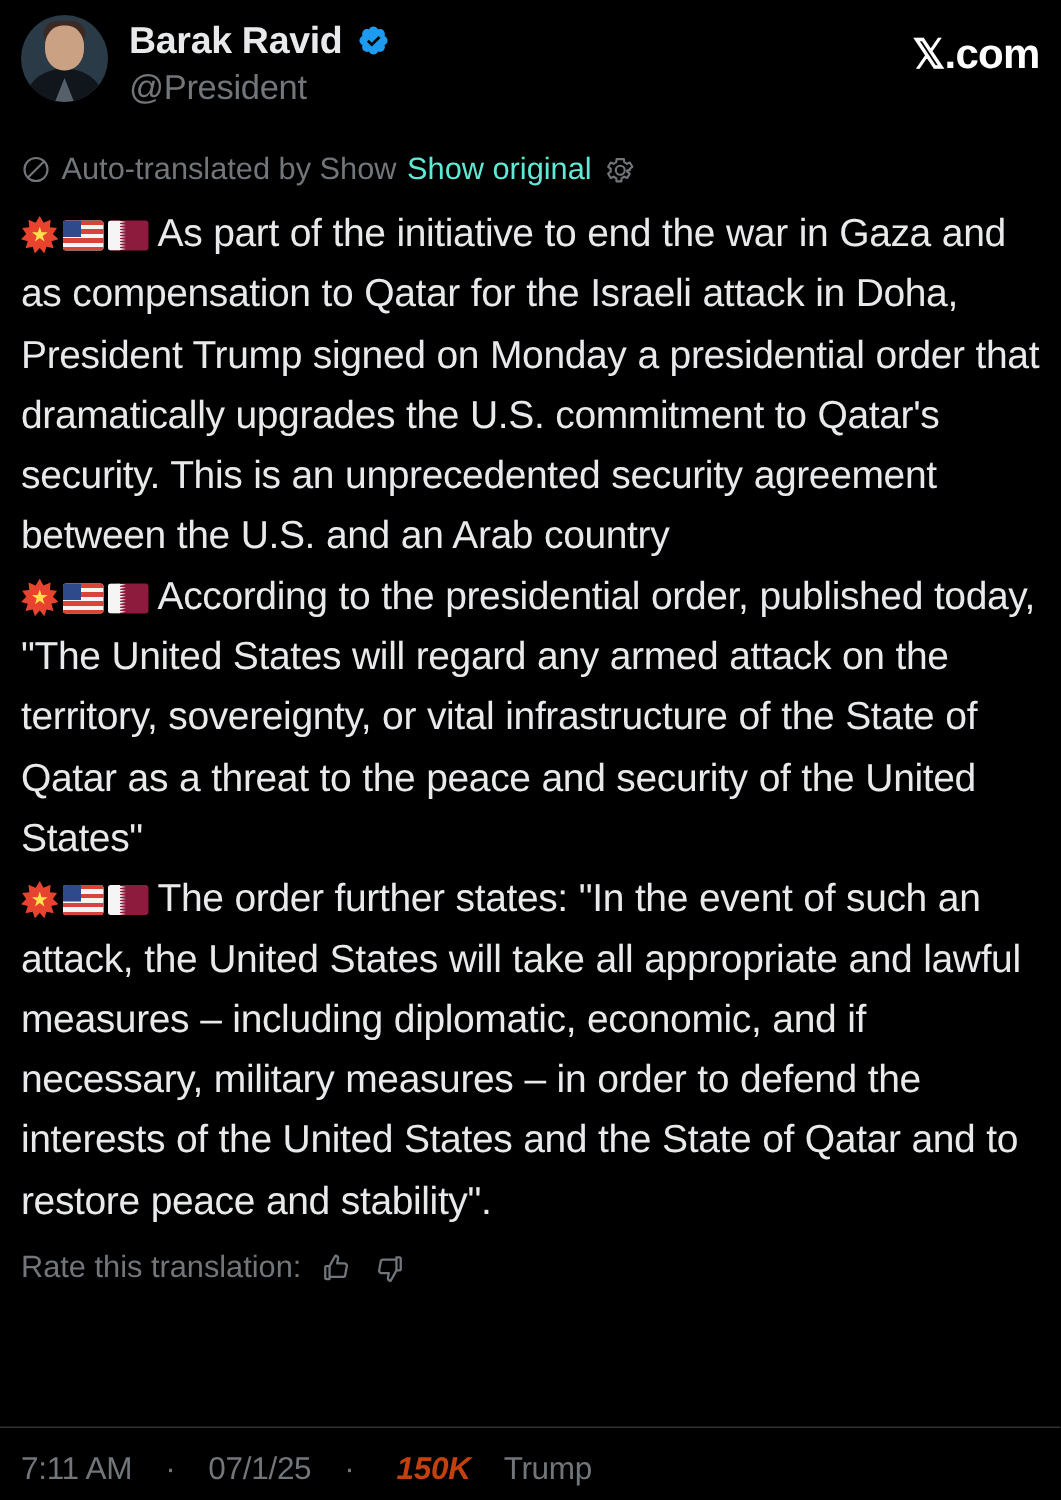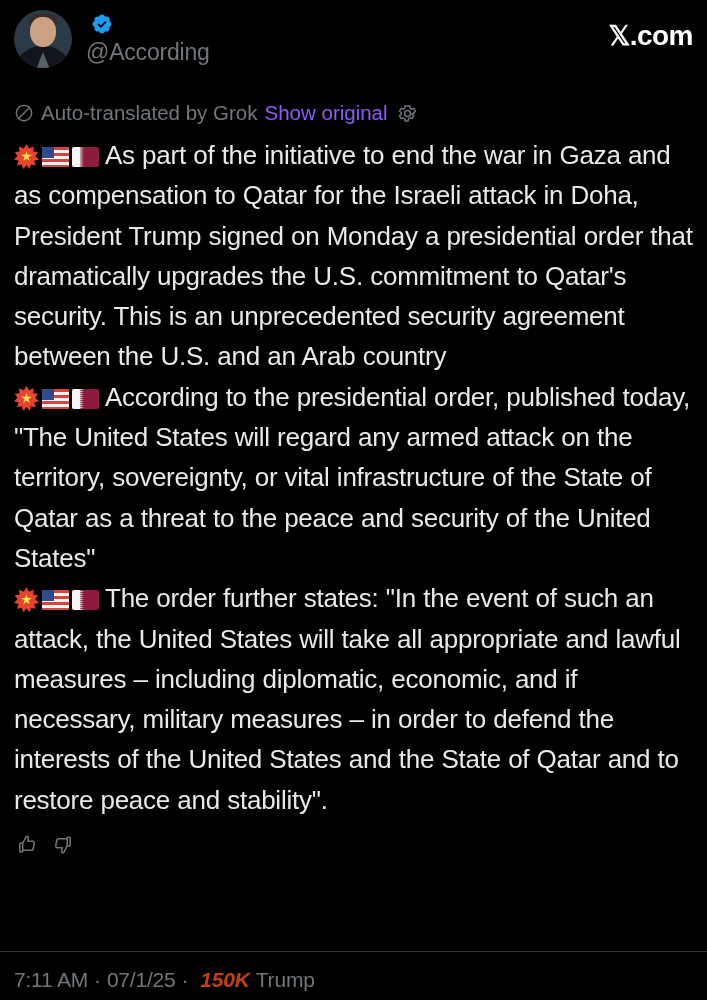--- a/index.html
+++ b/index.html
@@ -129,21 +129,21 @@
     font-size: 20.5px;
     color: #71767b;
     height: 30px;
   }
   .translate-bar .grok-icon {
     width: 20px;
     height: 20px;
     flex: 0 0 20px;
   }
   .translate-bar .show-original {
-    color: #8b5cf6;
+    color: #5eead4;
   }
   .translate-bar .gear-icon {
     width: 21px;
     height: 21px;
     flex: 0 0 21px;
     margin-left: 2px;
   }
   
   .body-text {
     font-size: 26px;
@@ -250,21 +250,21 @@
   }
   .footer {
     position: absolute;
     left: 14px;
     bottom: 8px;
     font-size: 21px;
     color: #71767b;
     letter-spacing: -0.2px;
     display: flex;
     align-items: baseline;
-    gap: 0px;
+    gap: 16px;
   }
   .footer .views-count {
     color: #c2410c;
     font-weight: bold;
     margin-left: 6px;
     font-style: italic;
   }
   .footer .views-label {
     margin-left: 6px;
   }
@@ -277,64 +277,66 @@
   <div class="header">
     <div class="avatar">
       <div class="body"></div>
       <div class="hair"></div>
       <div class="face"></div>
       <div class="shirt"></div>
     </div>
 
     <div class="names">
       <div>
+        <span class="displayname">Barak Ravid</span>
         <span class="verified">
           <svg viewBox="0 0 24 24" width="22" height="22" aria-hidden="true">
             <path fill="#1d9bf0" d="M22.25 12c0-1.43-.88-2.67-2.19-3.34.46-1.39.2-2.9-.81-3.91s-2.52-1.27-3.91-.81C14.67 2.63 13.43 1.75 12 1.75s-2.67.88-3.34 2.19c-1.39-.46-2.9-.2-3.91.81s-1.27 2.52-.81 3.91C2.63 9.33 1.75 10.57 1.75 12s.88 2.67 2.19 3.34c-.46 1.39-.2 2.9.81 3.91s2.52 1.27 3.91.81c.67 1.31 1.91 2.19 3.34 2.19s2.67-.88 3.34-2.19c1.39.46 2.9.2 3.91-.81s1.27-2.52.81-3.91c1.31-.67 2.19-1.91 2.19-3.34z"></path>
             <path fill="#000000" d="M10.76 16.43l-3.6-3.6 1.42-1.42 2.18 2.18 4.89-4.89 1.42 1.42-6.31 6.31z"></path>
           </svg>
         </span>
       </div>
-      <div class="handle">@According</div>
+      <div class="handle">@President</div>
     </div>
 
     <div class="brand">
       <span class="x-glyph">𝕏</span>
         <span>.com</span>
     </div>
   </div>
 
   <div class="translate-bar">
     <span class="grok-icon">
       <svg viewBox="0 0 24 24" width="20" height="20" aria-hidden="true">
         <circle cx="12" cy="12" r="9.2" fill="none" stroke="#71767b" stroke-width="1.7"></circle>
         <line x1="5.6" y1="18.4" x2="18.4" y2="5.6" stroke="#71767b" stroke-width="1.7"></line>
       </svg>
     </span>
-    <span>Auto-translated by Grok</span>
+    <span>Auto-translated by Show</span>
     <span class="show-original">Show original</span>
     <span class="gear-icon">
       <svg viewBox="0 0 24 24" width="21" height="21" aria-hidden="true">
         <path fill="none" stroke="#71767b" stroke-width="1.6" d="M12 8.6a3.4 3.4 0 1 0 0 6.8 3.4 3.4 0 0 0 0-6.8z"></path>
         <path fill="none" stroke="#71767b" stroke-width="1.6" stroke-linejoin="round" d="M19.3 12a7.4 7.4 0 0 0-.1-1.1l2-1.5-1.9-3.3-2.3 1a7.4 7.4 0 0 0-1.9-1.1l-.3-2.5H9.2l-.3 2.5a7.4 7.4 0 0 0-1.9 1.1l-2.3-1-1.9 3.3 2 1.5a7.4 7.4 0 0 0 0 2.2l-2 1.5 1.9 3.3 2.3-1a7.4 7.4 0 0 0 1.9 1.1l.3 2.5h3.6l.3-2.5a7.4 7.4 0 0 0 1.9-1.1l2.3 1 1.9-3.3-2-1.5c.06-.36.1-.73.1-1.1z"></path>
       </svg>
     </span>
   </div>
 
   <div class="body-text">
 
     <div class="para"><span class="flags"><span class="ico ico-star"><span class="burst"></span><span class="inner"></span></span><span class="ico ico-us"><span class="stripes"></span><span class="canton"></span></span><span class="ico ico-qa"><span class="left"></span><span class="zig"></span></span></span><span>As part of the initiative to end the war in Gaza and as compensation to Qatar for the Israeli attack in Doha, President Trump signed on Monday a presidential order that dramatically upgrades the U.S. commitment to Qatar's security. This is an unprecedented security agreement between the U.S. and an Arab country</span></div>
 
     <div class="para"><span class="flags"><span class="ico ico-star"><span class="burst"></span><span class="inner"></span></span><span class="ico ico-us"><span class="stripes"></span><span class="canton"></span></span><span class="ico ico-qa"><span class="left"></span><span class="zig"></span></span></span><span>According to the presidential order, published today, "The United States will regard any armed attack on the territory, sovereignty, or vital infrastructure of the State of Qatar as a threat to the peace and security of the United States"</span></div>
 
     <div class="para"><span class="flags"><span class="ico ico-star"><span class="burst"></span><span class="inner"></span></span><span class="ico ico-us"><span class="stripes"></span><span class="canton"></span></span><span class="ico ico-qa"><span class="left"></span><span class="zig"></span></span></span><span>The order further states: "In the event of such an attack, the United States will take all appropriate and lawful measures – including diplomatic, economic, and if necessary, military measures – in order to defend the interests of the United States and the State of Qatar and to restore peace and stability".</span></div>
 
   </div>
 
   <div class="rate-row">
+    <span>Rate this translation:</span>
     <span class="thumb">
       <svg viewBox="0 0 24 24" width="23" height="23" aria-hidden="true">
         <path fill="none" stroke="#71767b" stroke-width="1.6" stroke-linejoin="round" d="M7 10.5h-2.2a.8.8 0 0 0-.8.8v7.4c0 .45.35.8.8.8H7zM7 10.5l4-7.2c1.3 0 2.1.9 1.9 2.2l-.6 3.1h4.9c1.2 0 2 1 1.8 2.1l-1.1 6c-.13.75-.8 1.3-1.6 1.3H7z"></path>
       </svg>
     </span>
     <span class="thumb">
       <svg viewBox="0 0 24 24" width="23" height="23" aria-hidden="true">
         <g transform="rotate(180 12 12)">
           <path fill="none" stroke="#71767b" stroke-width="1.6" stroke-linejoin="round" d="M7 10.5h-2.2a.8.8 0 0 0-.8.8v7.4c0 .45.35.8.8.8H7zM7 10.5l4-7.2c1.3 0 2.1.9 1.9 2.2l-.6 3.1h4.9c1.2 0 2 1 1.8 2.1l-1.1 6c-.13.75-.8 1.3-1.6 1.3H7z"></path>
         </g>

